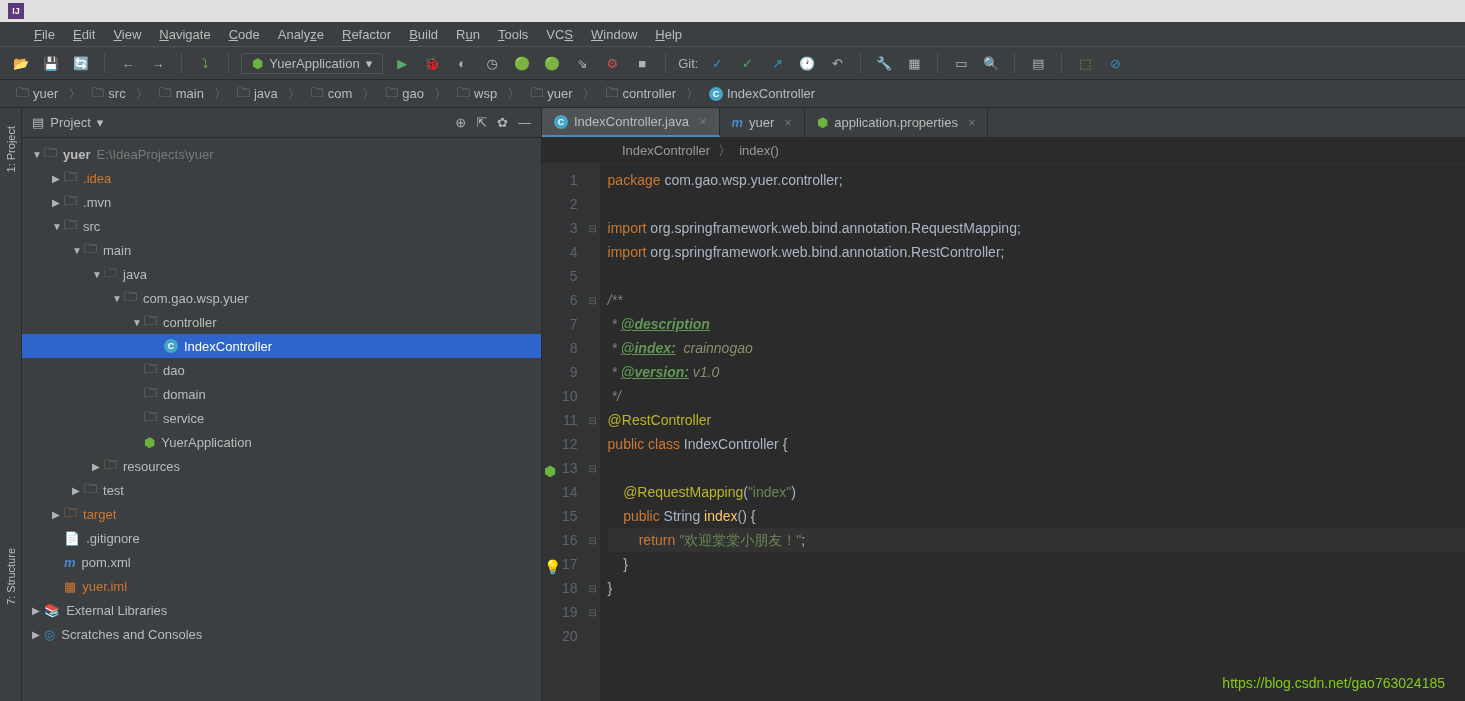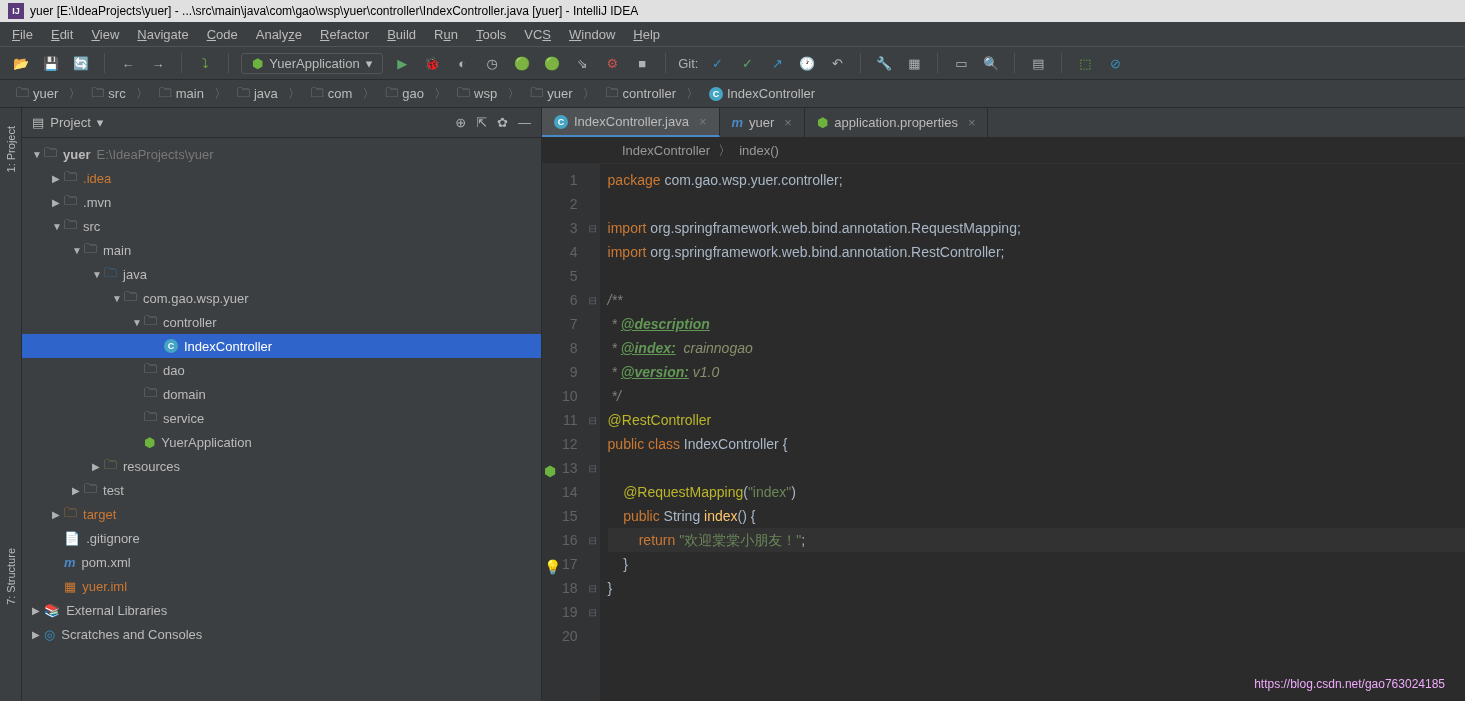--- a/index.html
+++ b/index.html
@@ -1,21 +1,21 @@
 <!DOCTYPE html>
 <html><head>
 <meta charset="utf-8">
 <style>
 * { margin: 0; padding: 0; box-sizing: border-box; font-family: "Segoe UI", sans-serif; }
 body { background: #3c3f41; color: #bbbbbb; font-size: 13px; overflow: hidden; width: 1465px; height: 701px; }
 
 .titlebar { background: #e0e0e0; color: #000; padding: 3px 8px; display: flex; align-items: center; height: 22px; font-size: 12px; }
 .titlebar-icon { width: 16px; height: 16px; background: #5a3a7a; margin-right: 6px; display: inline-flex; align-items: center; justify-content: center; color: #fff; font-size: 9px; font-weight: bold; }
 
-.menubar { background: #3c3f41; padding: 2px 4px; display: flex; gap: 2px; height: 24px; align-items: center; }
+.menubar { background: #3c3f41; padding: 2px 26px; display: flex; gap: 2px; height: 24px; align-items: center; }
 .menubar-item { padding: 2px 8px; cursor: pointer; }
 .menubar-item .underline { text-decoration: underline; }
 
 .toolbar { background: #3c3f41; border-top: 1px solid #515151; border-bottom: 1px solid #2b2b2b; padding: 4px 10px; display: flex; align-items: center; gap: 8px; height: 34px; }
 .toolbar-btn { width: 22px; height: 22px; display: flex; align-items: center; justify-content: center; cursor: pointer; color: #afb1b3; }
 .toolbar-sep { width: 1px; height: 20px; background: #515151; margin: 0 4px; }
 .run-config { background: #3c3f41; border: 1px solid #555; border-radius: 3px; padding: 2px 10px; display: flex; align-items: center; gap: 6px; cursor: pointer; }
 .run-config .spring-icon { color: #6db33f; }
 
 .breadcrumb { background: #3c3f41; padding: 4px 10px; display: flex; align-items: center; gap: 4px; height: 28px; border-bottom: 1px solid #2b2b2b; }
@@ -65,28 +65,27 @@
 .kw { color: #cc7832; }
 .str { color: #6a8759; }
 .anno { color: #bbb529; }
 .comment { color: #808080; font-style: italic; }
 .doc-tag { color: #629755; font-style: italic; text-decoration: underline; font-weight: bold; }
 .doc-val { color: #8a906d; font-style: italic; }
 .ident { color: #a9b7c6; }
 .method { color: #ffc66d; }
 .bulb { color: #ffc66d; }
 
-.watermark { position: absolute; bottom: 10px; right: 20px; color: #f0abfc; font-size: 12px; }
+.watermark { position: absolute; bottom: 10px; right: 20px; color: #84cc16; font-size: 14px; }
 </style>
 </head>
 <body>
 
 <div class="titlebar">
   <span class="titlebar-icon">IJ</span>
-  <span>yuer [E:\IdeaProjects\yuer] - ...\src\main\java\com\gao\wsp\yuer\controller\IndexController.java [yuer] - IntelliJ IDEA</span>
 </div>
 
 <div class="menubar">
   <span class="menubar-item"><span class="underline">F</span>ile</span>
   <span class="menubar-item"><span class="underline">E</span>dit</span>
   <span class="menubar-item"><span class="underline">V</span>iew</span>
   <span class="menubar-item"><span class="underline">N</span>avigate</span>
   <span class="menubar-item"><span class="underline">C</span>ode</span>
   <span class="menubar-item">Analy<span class="underline">z</span>e</span>
   <span class="menubar-item"><span class="underline">R</span>efactor</span>

